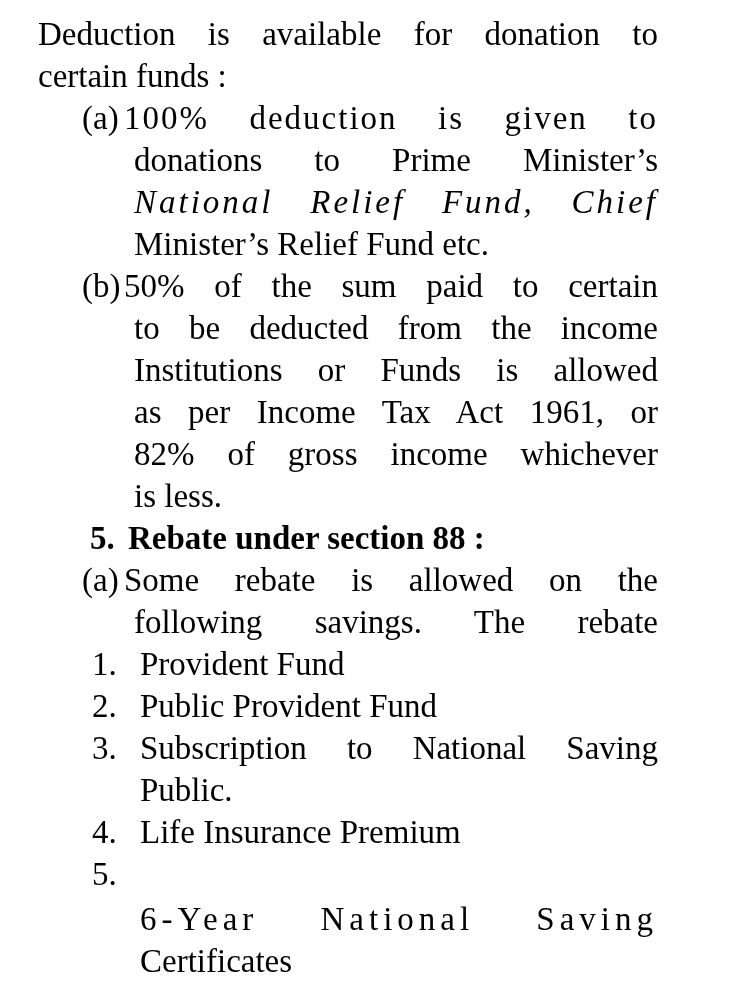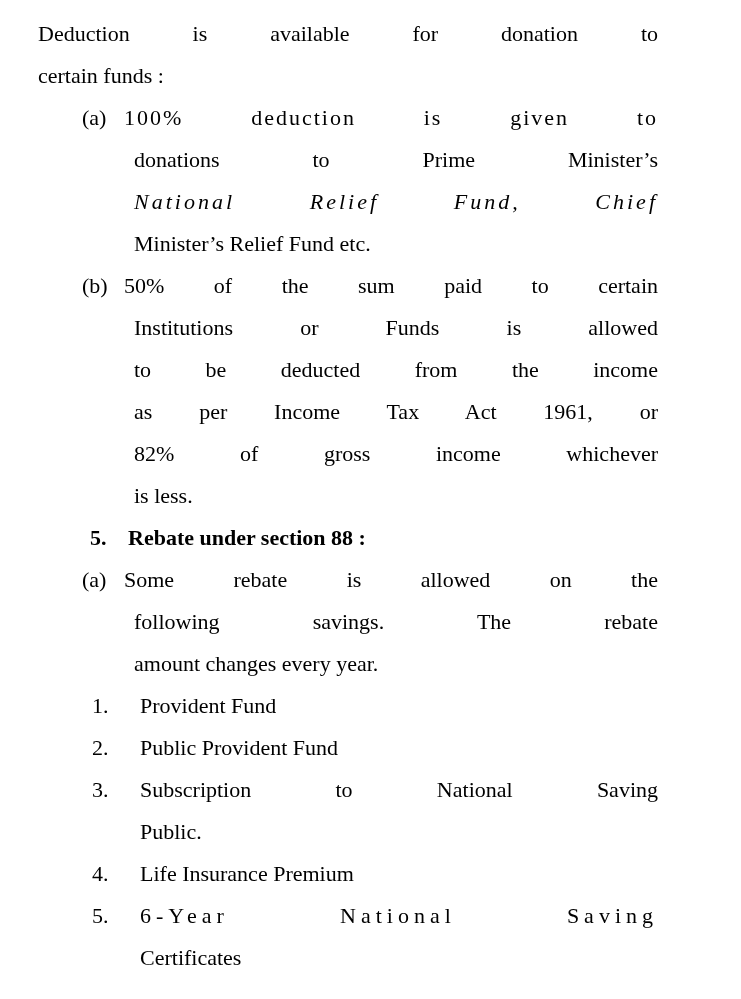--- a/index.html
+++ b/index.html
@@ -9,21 +9,21 @@
   }
   .page {
     position: relative;
     width: 741px;
     height: 999px;
     box-sizing: border-box;
     padding: 13px 83px 0 38px;
     background: #ffffff;
     color: #000000;
     font-family: "Liberation Serif", "DejaVu Serif", serif;
-    font-size: 22px;
+    font-size: 33px;
     line-height: 42px;
     overflow: hidden;
   }
   .line { display: block; }
   .line.flex { display: flex; }
   .m { flex: 0 0 auto; }
   
   .ab .m   { margin-left: 44px; width: 42px; }
   
   .num .m  { margin-left: 54px; width: 48px; }
@@ -33,21 +33,21 @@
   .txt { flex: 1 1 auto; min-width: 0; }
   
   .cont-ab  { padding-left: 96px; }
   .cont-num { padding-left: 102px; }
   
   .line.plain.j { text-align: justify; text-align-last: justify; }
   .line.flex.j .txt { text-align: justify; text-align-last: justify; }
   
   .ls2 { letter-spacing: 2px; }
   .ls3 { letter-spacing: 3px; font-style: italic; }
-  .ls5 { letter-spacing: 5px; }
+  .ls5 { letter-spacing: 5px; margin-top: 45px; }
 </style>
 </head>
 <body>
 
 <div class="page">
 
   <div class="line plain j">Deduction is available for donation to</div>
   <div class="line plain">certain funds :</div>
 
   <div class="line flex ab j">
@@ -55,37 +55,36 @@
     <span class="txt ls2">100% deduction is given to</span>
   </div>
   <div class="line plain cont-ab j">donations to Prime Minister’s</div>
   <div class="line plain cont-ab j ls3">National Relief Fund, Chief</div>
   <div class="line plain cont-ab">Minister’s Relief Fund etc.</div>
 
   <div class="line flex ab j">
     <span class="m">(b)</span>
     <span class="txt">50% of the sum paid to certain</span>
   </div>
+  <div class="line plain cont-ab j">to be deducted from the income</div>
   <div class="line plain cont-ab j">Institutions or Funds is allowed</div>
-  <div class="line plain cont-ab j">to be deducted from the income</div>
   <div class="line plain cont-ab j">as per Income Tax Act 1961, or</div>
   <div class="line plain cont-ab j">82% of gross income whichever</div>
   <div class="line plain cont-ab">is less.</div>
 
   <div class="line flex head">
     <span class="m">5.</span>
     <span class="txt">Rebate under section 88 :</span>
   </div>
 
   <div class="line flex ab j">
     <span class="m">(a)</span>
     <span class="txt">Some rebate is allowed on the</span>
   </div>
   <div class="line plain cont-ab j">following savings. The rebate</div>
-  <div class="line plain cont-ab">amount changes every year.</div>
 
   <div class="line flex num">
     <span class="m">1.</span>
     <span class="txt">Provident Fund</span>
   </div>
   <div class="line flex num">
     <span class="m">2.</span>
     <span class="txt">Public Provident Fund</span>
   </div>
   <div class="line flex num j">

